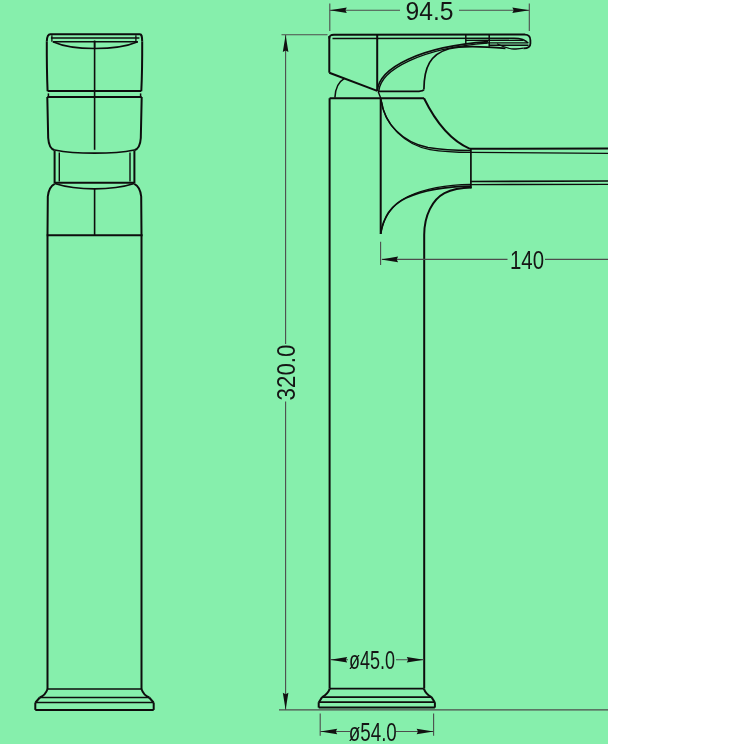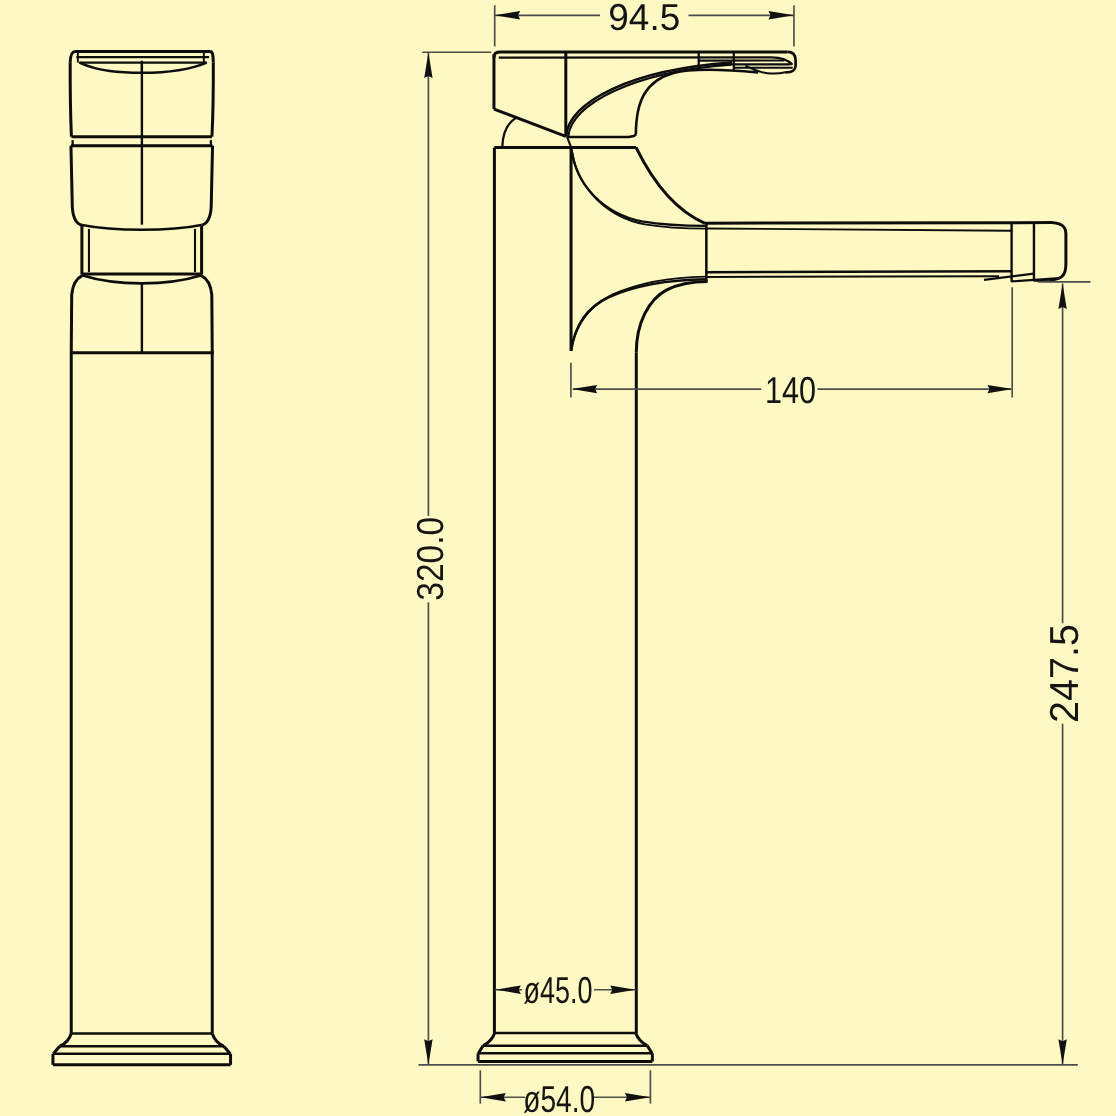--- a/index.html
+++ b/index.html
@@ -1,16 +1,16 @@
 <!DOCTYPE html>
 <html><head>
 <meta charset="utf-8">
 <style>
   html,body{margin:0;padding:0;background:#fff;}
-  .page{position:relative;width:744px;height:744px;background:#fef9c3;overflow:hidden;}
+  .page{position:relative;width:608px;height:744px;background:#86efac;overflow:hidden;}
   svg{position:absolute;left:0;top:0;}
   text{font-family:"Liberation Sans",sans-serif;fill:#151515;}
 </style>
 </head>
 <body>
 <div class="page">
 <svg width="744" height="744" viewBox="0 0 744 744" fill="none" stroke-linecap="butt">
 <g stroke="#0d0d0d" stroke-width="2" fill="none">
 
 <g>

